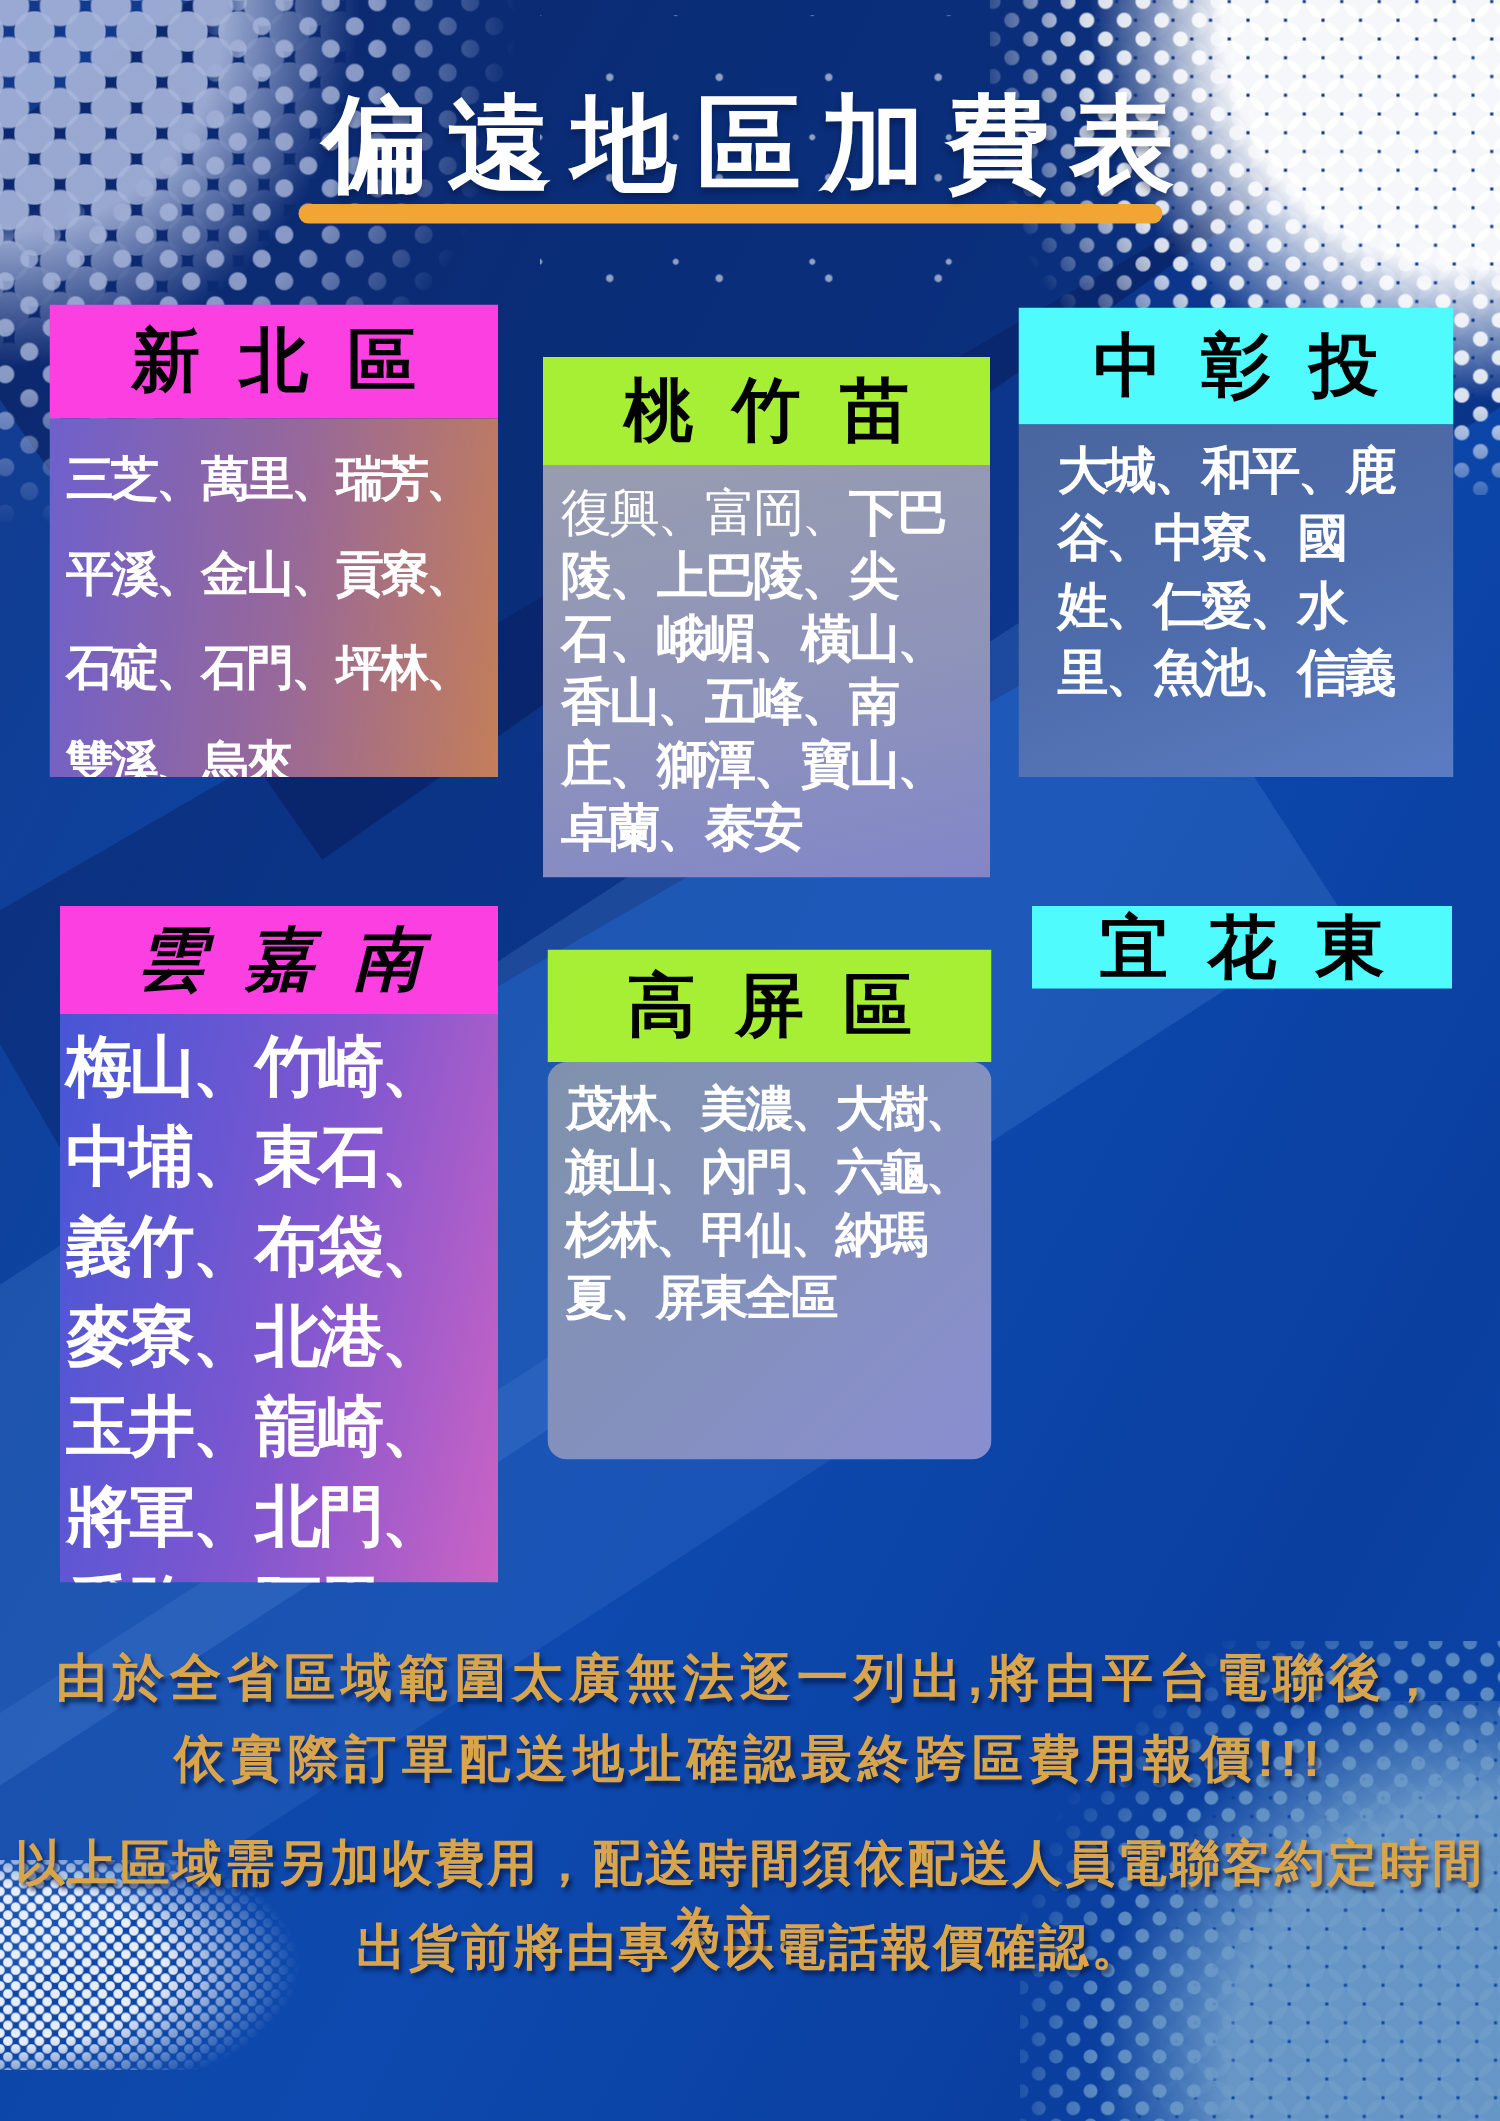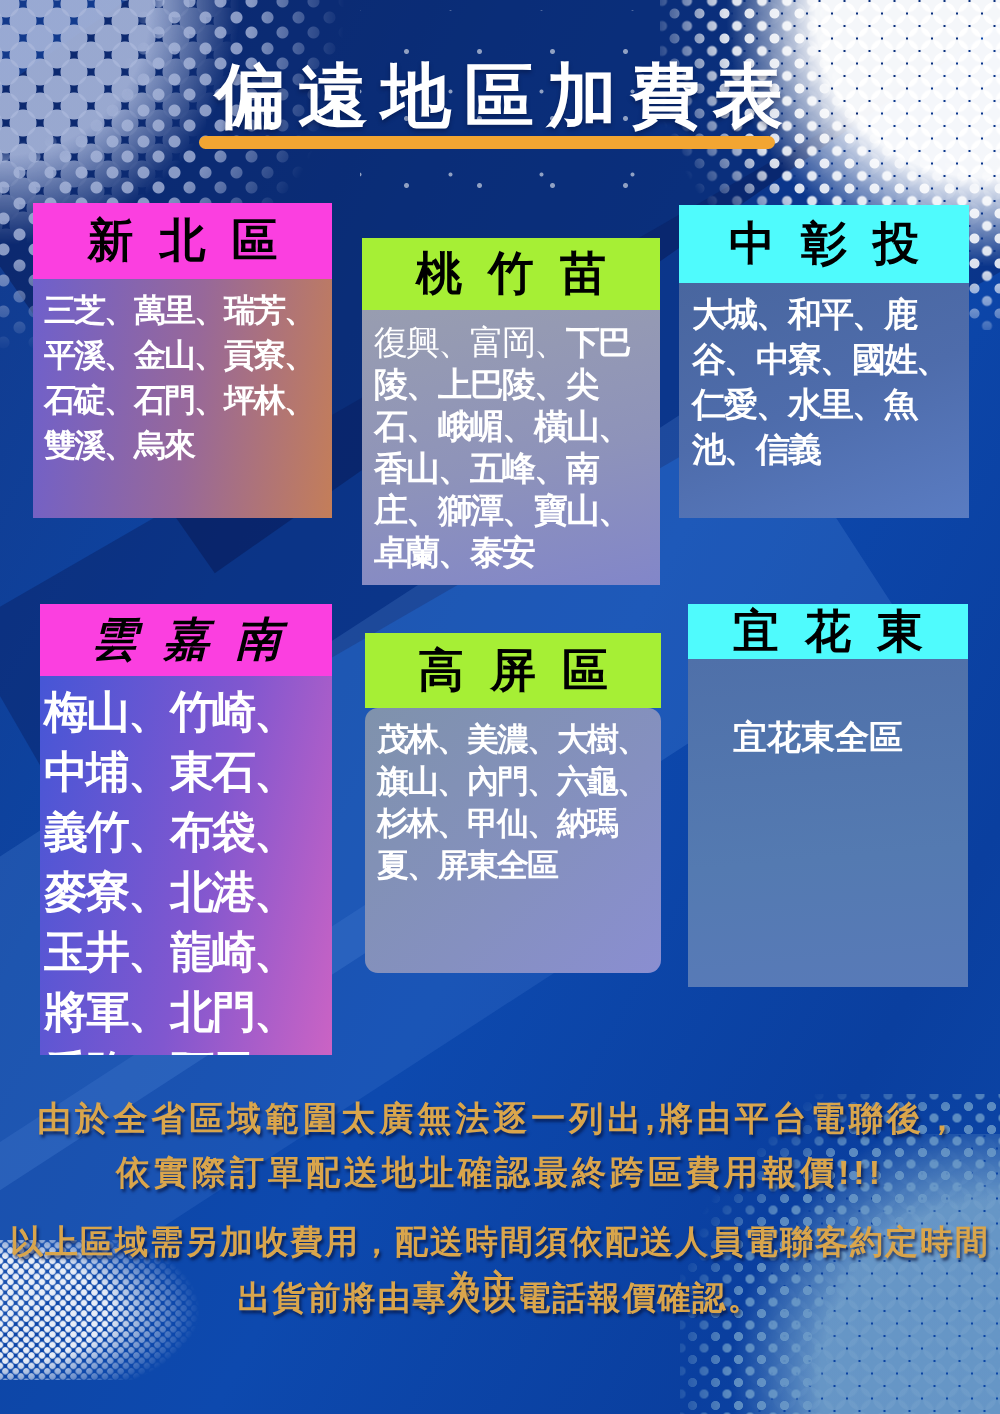--- a/index.html
+++ b/index.html
@@ -84,30 +84,30 @@
   .rhead{ width:100%; color:#000; font-weight:900; font-size:46px; text-align:center;
     letter-spacing:26px; padding-left:26px; box-sizing:border-box;
     display:flex; align-items:center; justify-content:center;}
   .rbody{ color:#fff; font-weight:700; box-sizing:border-box; word-break:break-all;}
   .hd-magenta{background:#fb3fe0;}
   .hd-lime{background:#a6ef35;}
   .hd-cyan{background:#4ffbfd;}
   #box-xinbei{ left:33px; top:203px; width:299px; height:315px;}
   #box-xinbei .rhead{height:76px;}
   #box-xinbei .rbody{ height:244px; background:linear-gradient(97deg,#6e60cc 0%,#97689a 52%,#c47e59 100%);
-    font-size:32px; letter-spacing:-2px; line-height:45px; padding:9px 10px 0 11px;}
+    font-size:32px; letter-spacing:-2px; line-height:63px; padding:9px 10px 0 11px;}
   #box-taozhumiao{ left:362px; top:238px; width:298px; height:347px;}
   #box-taozhumiao .rhead{height:72px;}
   #box-taozhumiao .rbody{ height:275px; background:linear-gradient(168deg,#989db0 0%,#8e93ba 55%,#8286c9 100%);
     font-size:34px; letter-spacing:-2px; line-height:42px; padding:11px 10px 0 12px;}
   #box-taozhumiao .light{font-weight:400;margin-top:16px;}
   #box-zhongzhangtou{ left:679px; top:205px; width:290px; height:313px;}
   #box-zhongzhangtou .rhead{height:78px;}
   #box-zhongzhangtou .rbody{ height:235px; background:linear-gradient(160deg,#49669f 0%,#4e6cab 50%,#5a7cc2 100%);
-    font-size:34px; letter-spacing:-2px; line-height:45px; padding:9px 10px 0 13px;}
+    font-size:34px; letter-spacing:-2px; line-height:45px; padding:9px 10px 0 26px;}
   #box-yunjianan{ left:40px; top:604px; width:292px; height:451px;}
   #box-yunjianan .rhead{height:72px;font-style:italic;}
   #box-yunjianan .rbody{ height:379px; background:linear-gradient(103deg,#4656d6 0%,#8157cf 55%,#cb63c4 100%);
     font-size:44px; letter-spacing:-2px; line-height:60px; padding:6px 8px 0 4px;}
   #box-gaoping{ left:365px; top:633px; width:296px; height:340px;}
   #box-gaoping .rhead{height:75px;font-family:Liberation Mono, monospace;}
   #box-gaoping .rbody{ height:265px; background:linear-gradient(135deg,#7f92ac 0%,#8590c0 60%,#8a8ed1 100%);
     font-size:32px; letter-spacing:-2px; line-height:42px; padding:10px 10px 0 12px;border-radius:13px;}
   #box-yihuadong{ left:688px; top:604px; width:280px; height:401px;}
   #box-yihuadong .rhead{height:55px;}
@@ -162,21 +162,20 @@
     <div class="rbody"><span>梅山、竹崎、中埔、東石、義竹、布袋、麥寮、北港、玉井、龍崎、將軍、北門、番路、阿里山、白河</span></div>
   </div>
 
   <div class="rbox" id="box-gaoping">
     <div class="rhead hd-lime">高屏區</div>
     <div class="rbody"><span>茂林、美濃、大樹、旗山、內門、六龜、杉林、甲仙、納瑪夏、屏東全區</span></div>
   </div>
 
   <div class="rbox" id="box-yihuadong">
     <div class="rhead hd-cyan">宜花東</div>
-    <div class="rbody"><span>宜花東全區</span></div>
   </div>
 
   <div class="note note-1">由於全省區域範圍太廣無法逐一列出,將由平台電聯後，</div>
   <div class="note note-2">依實際訂單配送地址確認最終跨區費用報價!!!</div>
   <div class="note note-3">以上區域需另加收費用，配送時間須依配送人員電聯客約定時間為主。</div>
   <div class="note note-4">出貨前將由專人以電話報價確認。</div>
 
 </div>
 
 </body></html>

